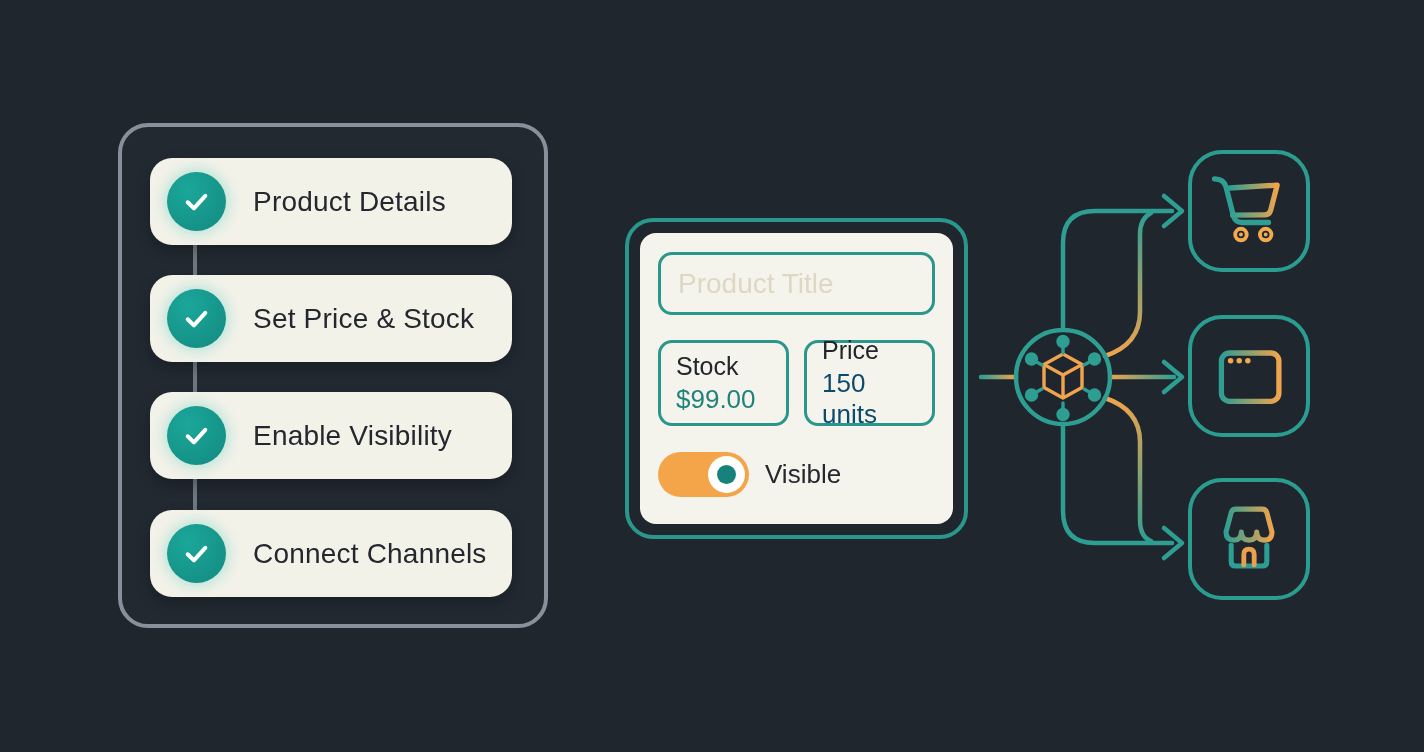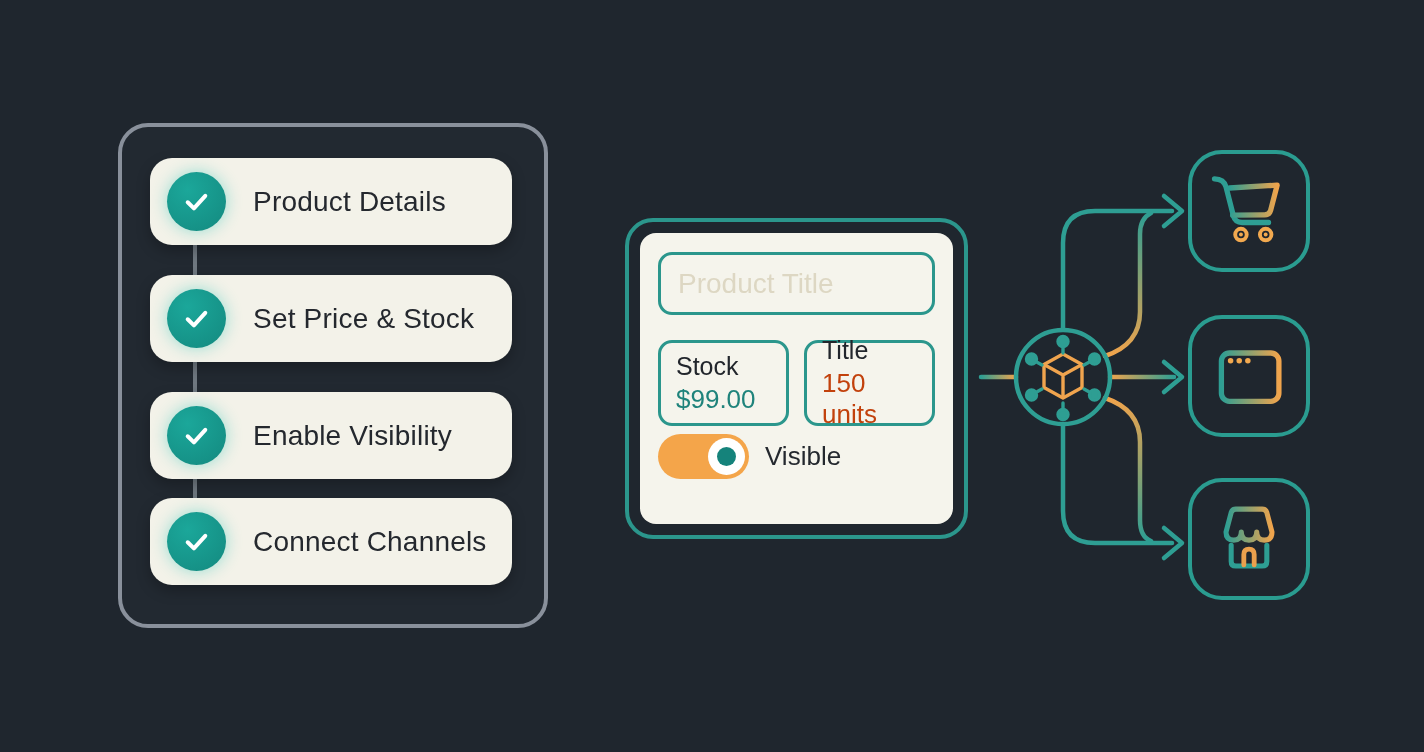--- a/index.html
+++ b/index.html
@@ -14,21 +14,21 @@
     border:4px solid #89909b;border-radius:30px;box-sizing:border-box;
     background:rgba(255,255,255,0.015);
   }
   .conn-line{position:absolute;left:193px;top:200px;width:4px;height:360px;background:#6f7880;}
   .pill{
     position:absolute;left:150px;width:362px;height:87px;background:#f3f2e9;
     border-radius:22px;display:flex;align-items:center;gap:27px;
     padding-left:17px;box-sizing:border-box;
     box-shadow:0 6px 14px rgba(0,0,0,.25);
   }
-  .p1{top:158px}.p2{top:275px}.p3{top:392px}.p4{top:498px}
+  .p1{top:158px}.p2{top:275px}.p3{top:392px}.p4{top:510px}
   .check{
     width:59px;height:59px;border-radius:50%;
     background:radial-gradient(circle at 35% 30%, #1ba79a, #13897f);
     display:flex;align-items:center;justify-content:center;flex:0 0 auto;
     box-shadow:0 0 16px rgba(38,196,181,.45);
   }
   .pill-label{font-size:28px;color:#24282e;letter-spacing:.2px;white-space:nowrap;}
 
   
   .card-frame{
@@ -47,22 +47,22 @@
   }
   .placeholder{font-size:28px;color:#ddd7c3;}
   .fields{display:flex;gap:15px;margin-top:25px;}
   .field{
     width:135px;height:86px;border:3px solid #2b968c;border-radius:14px;
     box-sizing:border-box;padding:9px 15px;display:flex;flex-direction:column;
     justify-content:center;gap:3px;
   }
   .field-label{font-size:25px;color:#22262c;}
   .price-value{font-size:26px;color:#1f837b;}
-  .stock-value{font-size:26px;color:#c2410c;}
-  .toggle-row{display:flex;align-items:center;gap:16px;margin-top:8px;}
+  .stock-value{font-size:26px;color:#0c4a6e;}
+  .toggle-row{display:flex;align-items:center;gap:16px;margin-top:26px;}
   .toggle{width:91px;height:45px;border-radius:23px;background:#f4a54a;position:relative;flex:0 0 auto;}
   .knob{
     position:absolute;right:4px;top:4px;width:37px;height:37px;background:#ffffff;
     border-radius:50%;display:flex;align-items:center;justify-content:center;
   }
   .knob-dot{width:19px;height:19px;border-radius:50%;background:#15837b;}
   .toggle-label{font-size:26px;color:#24282e;}
 
   
   .flow-svg{position:absolute;left:0;top:0;pointer-events:none;}
@@ -121,21 +121,21 @@
     <div class="card">
       <div class="title-input">
         <span class="placeholder">Product Title</span>
       </div>
       <div class="fields">
         <div class="field">
           <span class="field-label">Stock</span>
           <span class="price-value">$99.00</span>
         </div>
         <div class="field">
-          <span class="field-label">Title</span>
+          <span class="field-label">Price</span>
           <span class="stock-value">150 units</span>
         </div>
       </div>
       <div class="toggle-row">
         <div class="toggle">
           <div class="knob">
             <div class="knob-dot"></div>
           </div>
         </div>
         <span class="toggle-label">Visible</span>

